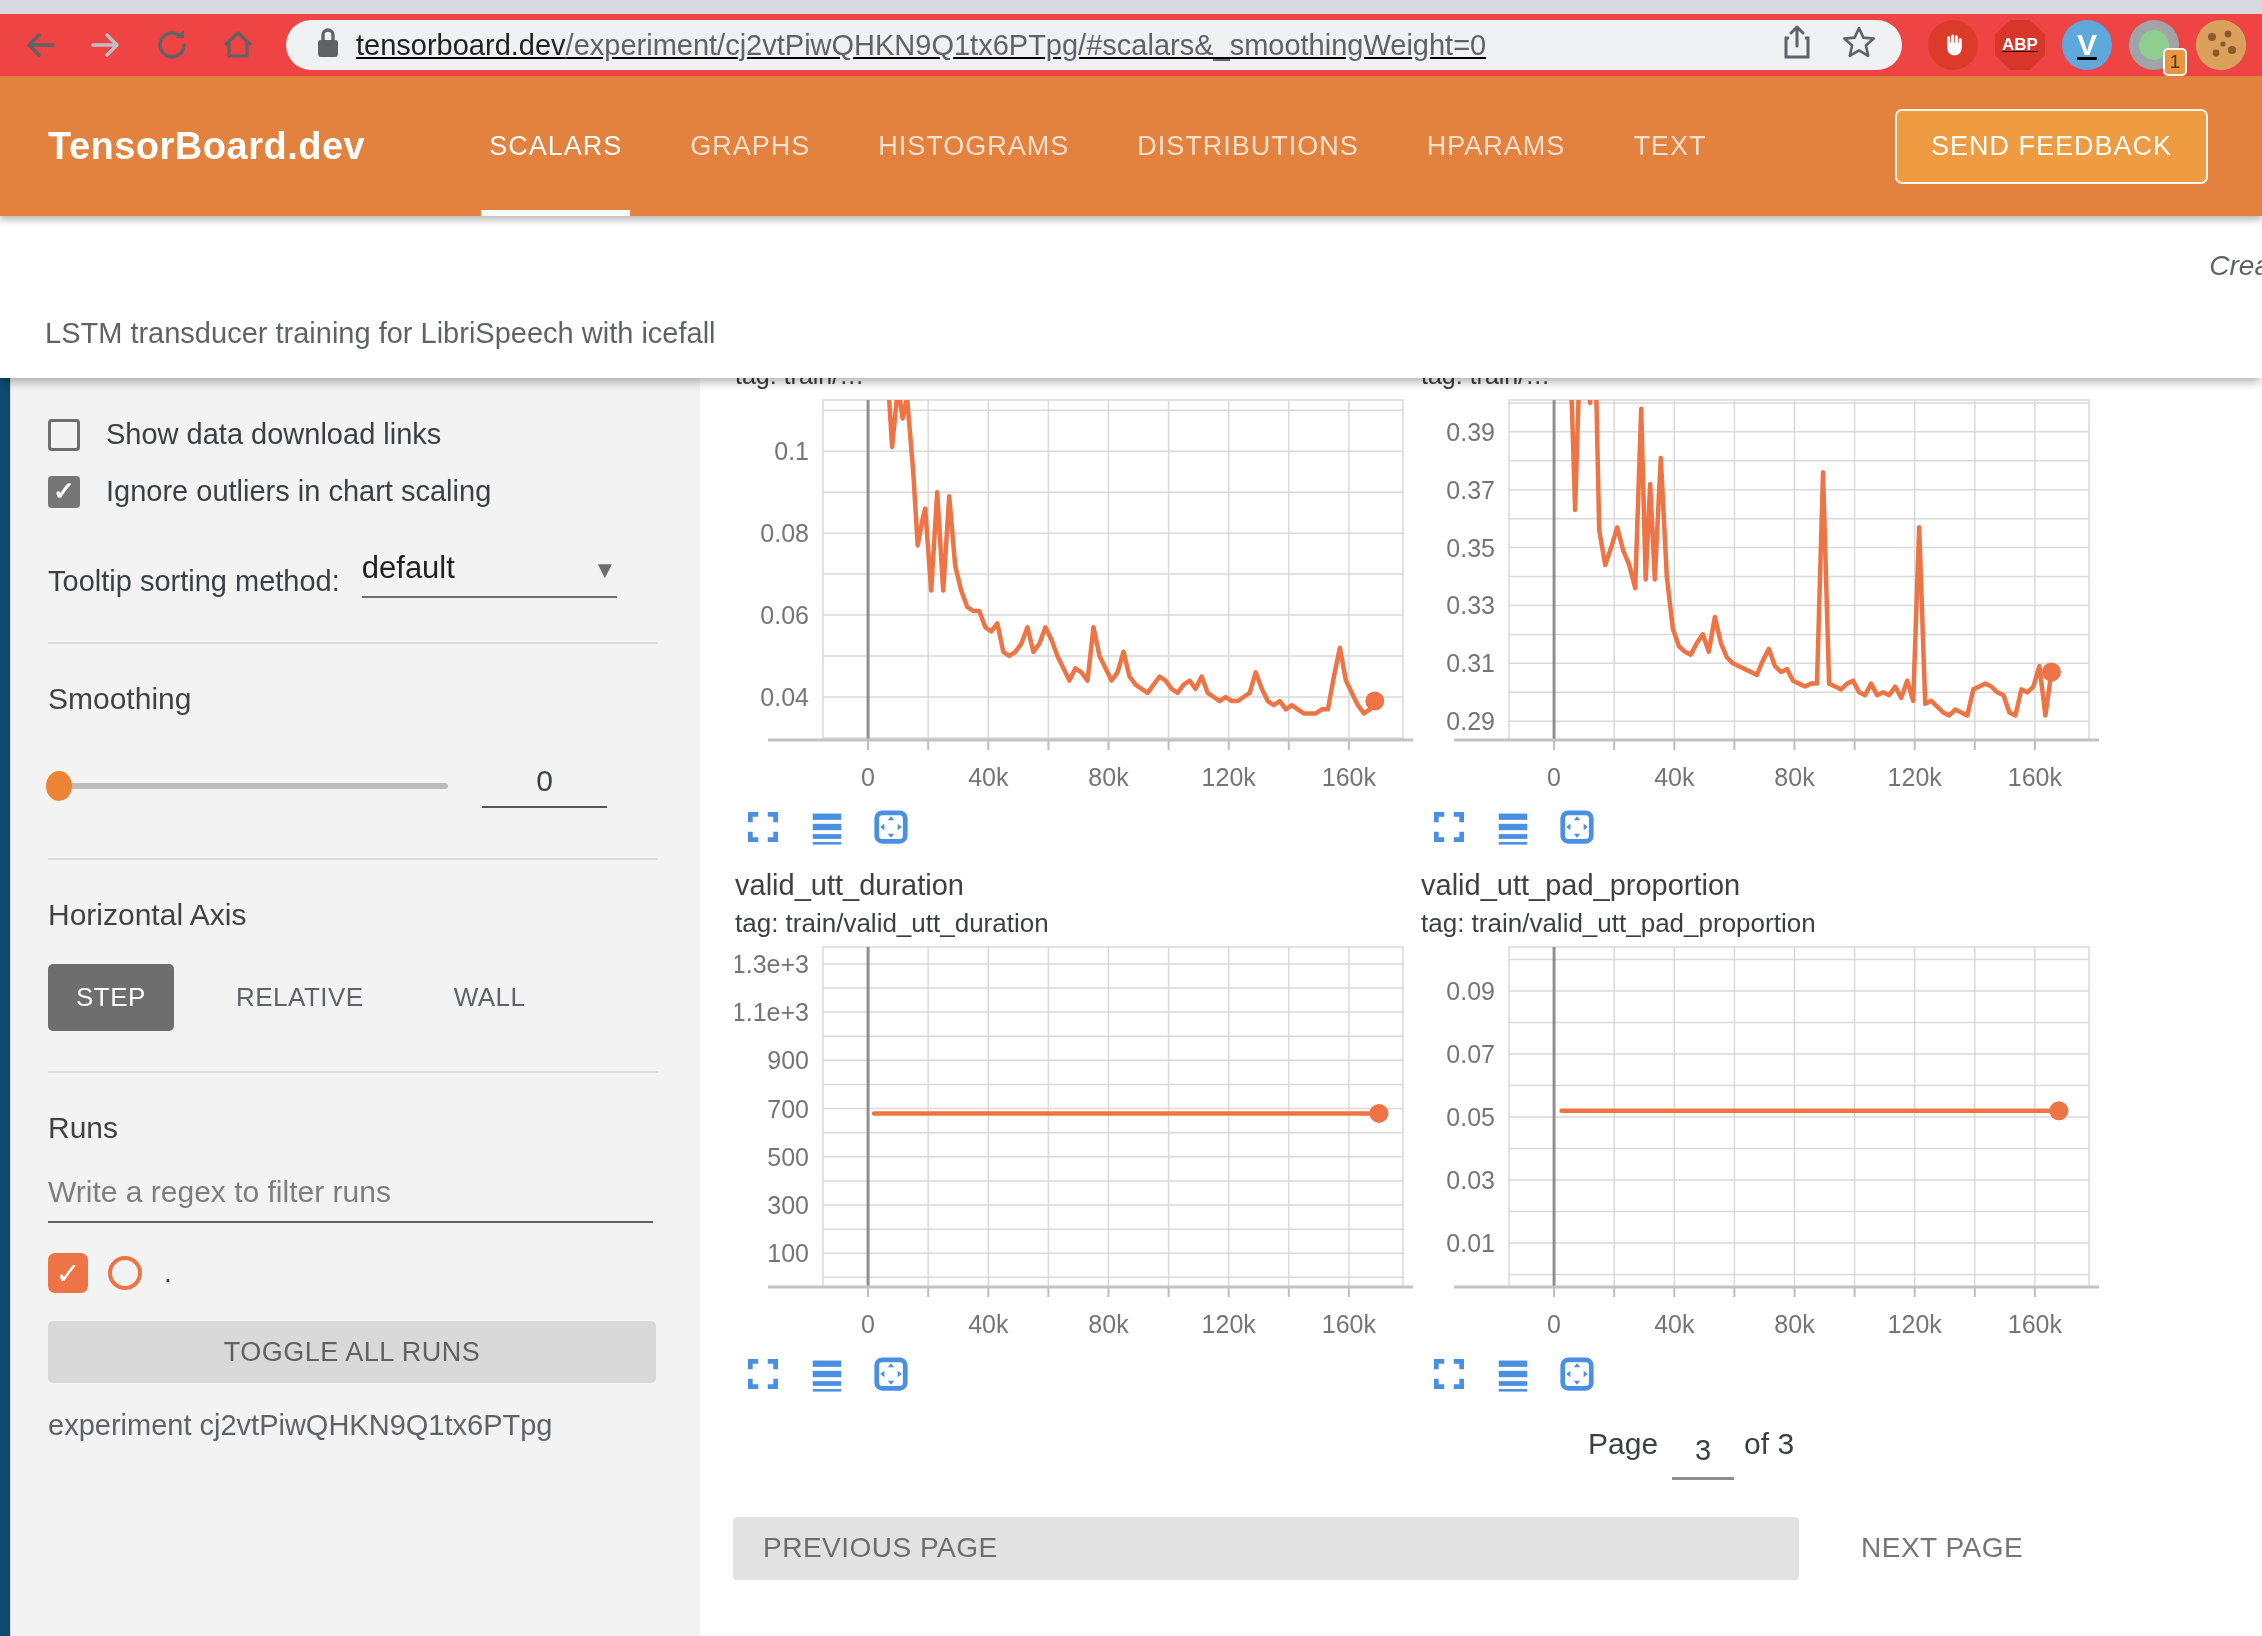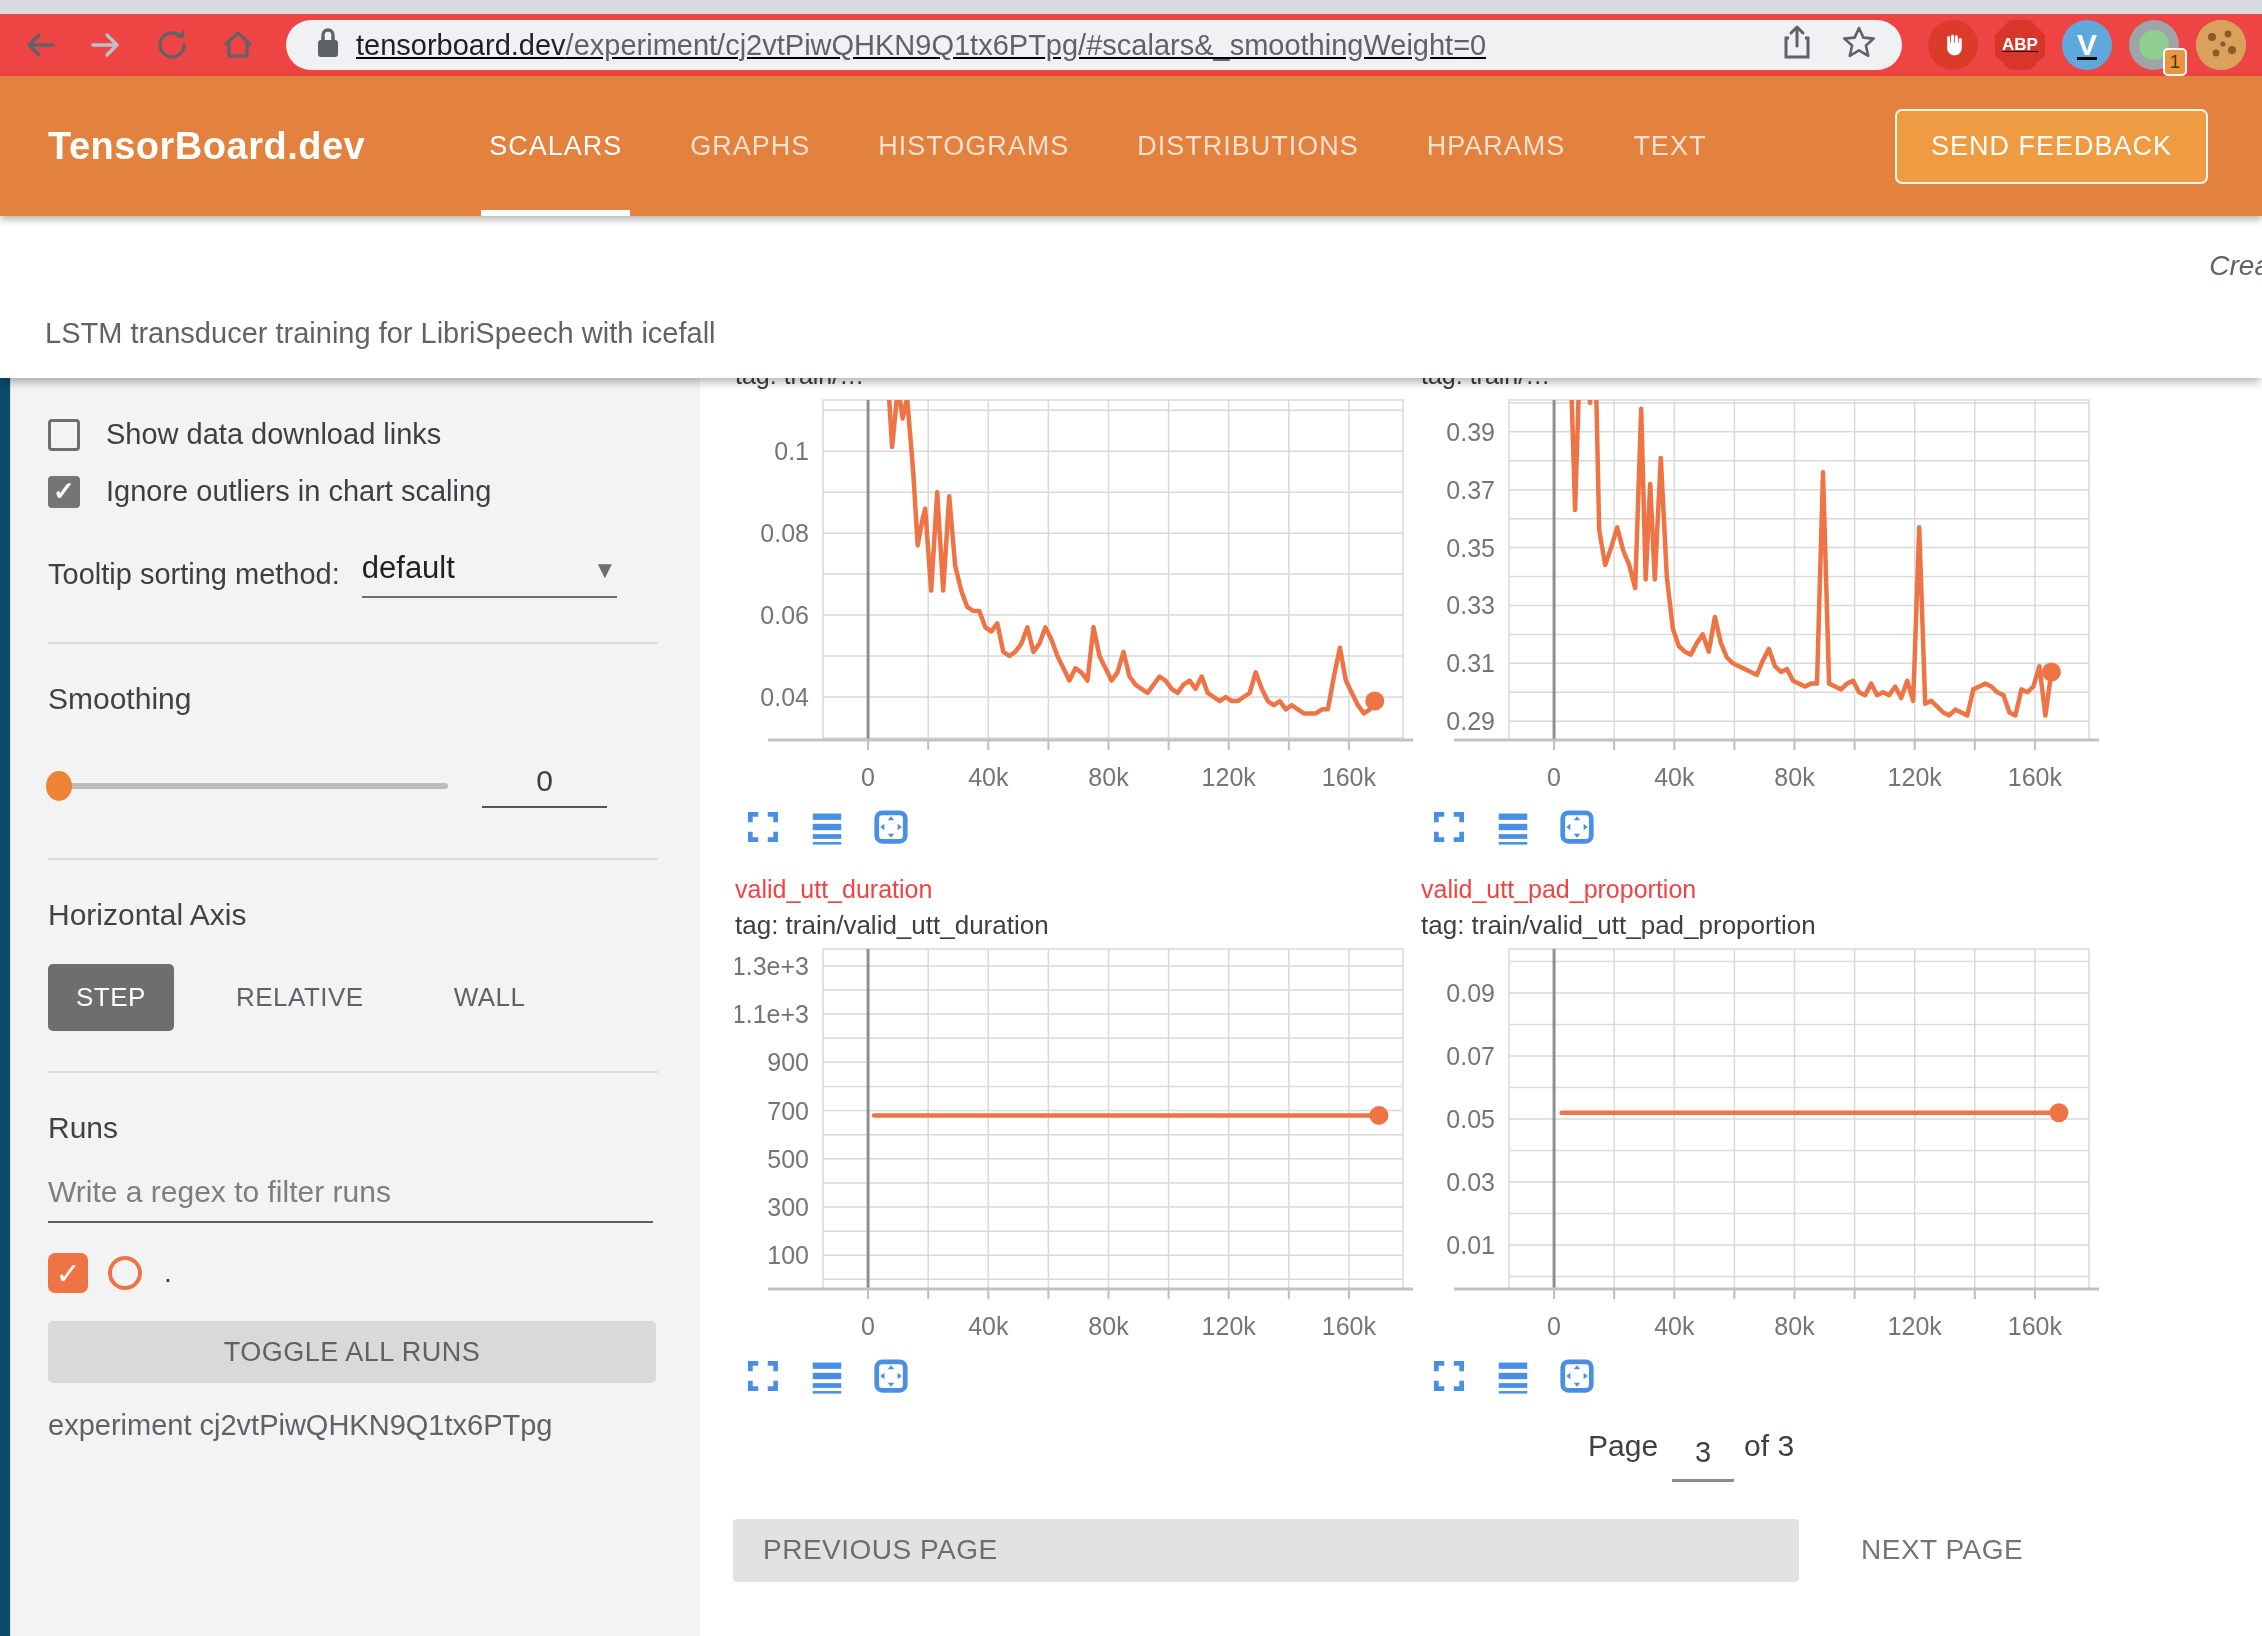--- a/index.html
+++ b/index.html
@@ -52,21 +52,21 @@
   .content { display:flex; height:1258px; }
   .sidebar { width:700px; background:#f3f3f3; position:relative; flex:none; overflow:hidden;
     border-left:10px solid #0c4a6e; box-shadow:inset 1px 0 0 #d9d9d9; }
   .side-pad { padding:0 42px 0 38px; }
   .section-a { padding-top:40px; }
   .cb-row { display:flex; align-items:center; margin-bottom:24px; cursor:pointer; }
   .cb { width:32px; height:32px; border:3.5px solid #6e6e6e; border-radius:4px; margin-right:26px; flex:none;
     display:flex; align-items:center; justify-content:center; background:#f3f3f3; }
   .cb.checked { background:#757575; border-color:#757575; color:#fff; font-size:26px; font-weight:bold; }
   .cb-label { font-size:29px; color:#3c4043; }
-  .tooltip-row { display:flex; align-items:center; margin-top:42px; }
+  .tooltip-row { display:flex; align-items:flex-end; margin-top:42px; }
   .tooltip-label { font-size:29px; color:#3c4043; }
   .dd { margin-left:22px; width:255px; border-bottom:2.5px solid #6e6e6e; display:flex; align-items:baseline;
     padding-bottom:10px; cursor:pointer; }
   .dd-value { font-size:31px; color:#212121; }
   .dd-caret { margin-left:auto; color:#6e6e6e; font-size:24px; }
   .divider { border-top:2px solid #dcdcdc; margin-top:44px; }
   .sec-head { font-size:30px; color:#424242; }
   .section-b { padding-top:38px; }
   .slider-row { display:flex; align-items:center; margin-top:48px; }
   .slider { position:relative; width:400px; height:6px; background:#bdbdbd; border-radius:3px; cursor:pointer; flex:none; }
@@ -92,21 +92,21 @@
   .toggle-btn { margin-top:28px; width:608px; height:62px; background:#d9d9d9; border:none; border-radius:5px;
     font-size:27px; letter-spacing:0.5px; color:#616161; cursor:pointer; font-family:inherit; }
   .exp-id { margin-top:26px; font-size:29px; color:#5f6368; }
 
   
   .main { flex:1; background:#fff; position:relative; overflow:hidden; }
   .charts-grid { display:grid; grid-template-columns:680px 680px; column-gap:6px; padding-left:35px; }
   .chart-card { width:680px; }
   .sliver { height:14px; overflow:hidden; }
   .sliver span { display:block; font-size:25px; line-height:31px; color:#3c4043; margin-top:-18px; }
-  .c-title { font-size:25px; color:#ef4444; margin-top:26px; }
+  .c-title { font-size:29px; color:#404040; margin-top:20px; }
   .c-tag { font-size:26px; color:#3c4043; margin-top:6px; }
   .chart-svg { display:block; margin-top:2px; }
   .chart-actions { display:flex; align-items:center; gap:24px; margin:6px 0 0 8px; height:44px; }
   .icon-btn { background:none; border:none; padding:0; cursor:pointer; width:40px; height:40px;
     display:flex; align-items:center; justify-content:center; }
 
   
   .page-row { display:flex; align-items:baseline; margin:26px 0 0 888px; }
   .page-label, .of-label { font-size:30px; color:#3c4043; }
   .page-input { width:62px; margin:0 10px 0 14px; border:none; border-bottom:3px solid #8d8d8d; background:transparent;

